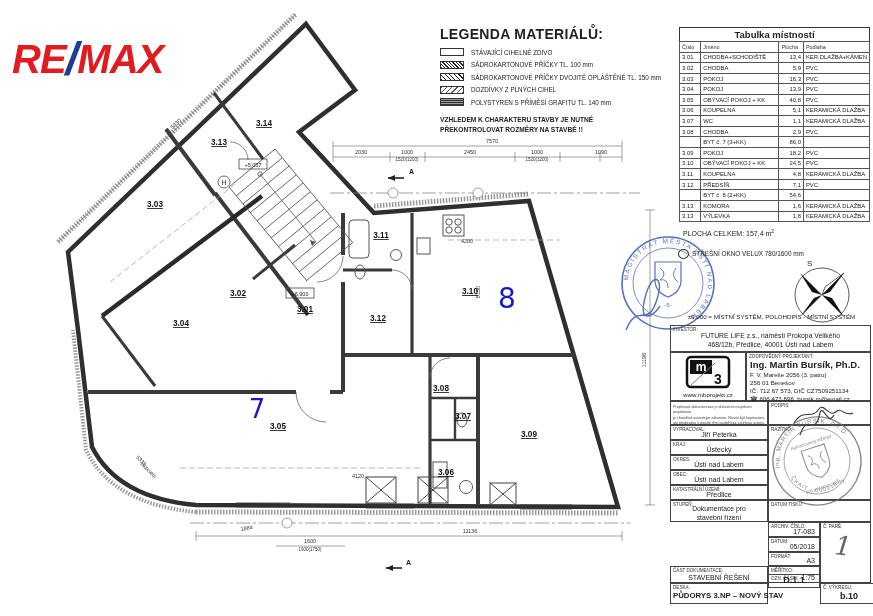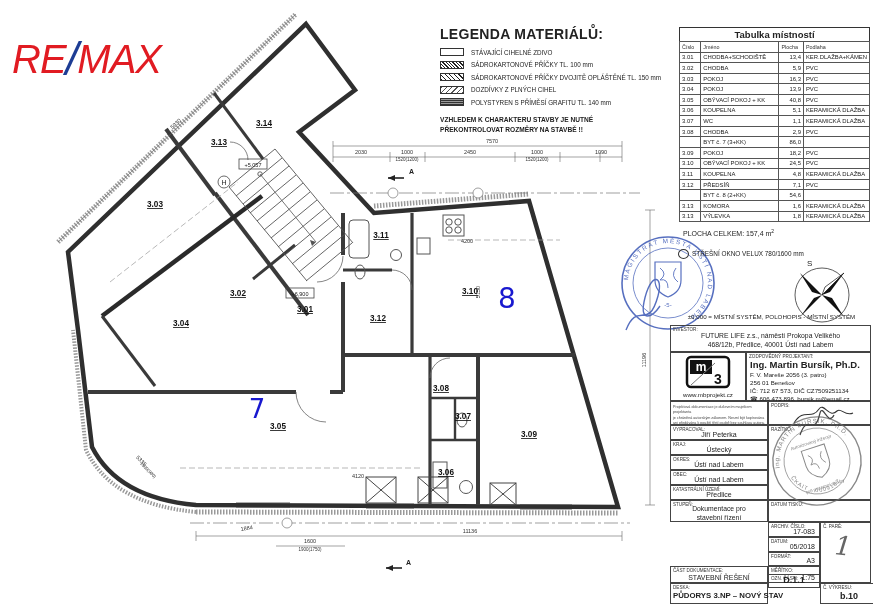--- a/index.html
+++ b/index.html
@@ -1,20 +1,20 @@
 <!DOCTYPE html>
 <html><head>
 <meta charset="utf-8">
 <style>
   html,body{margin:0;padding:0;background:#fff;}
   #sheet{position:relative;width:873px;height:616px;background:#fff;overflow:hidden;
          font-family:"Liberation Sans",sans-serif;color:#222;}
   svg{display:block}
   
-  .remax{position:absolute;left:12px;top:34px;font-size:40px;font-weight:normal;
+  .remax{position:absolute;left:12px;top:34px;font-size:40px;font-weight:bold;
          font-style:italic;letter-spacing:-1px;line-height:1;}
   .remax .re,.remax .max{color:#e11b22}
   .remax .slash{color:#1d3c94;font-size:46px;position:relative;top:2px;}
   
   .legend{position:absolute;left:440px;top:26px;width:235px;font-size:6.3px;color:#222;}
   .legend h3{margin:0 0 6px 0;font-size:14px;letter-spacing:.3px}
   .litem{display:flex;align-items:center;gap:7px;margin:4.5px 0;}
   .sw{width:24px;height:8px;border:1px solid #333;flex:none;box-sizing:border-box}
   .sw1{background:#fff}
   .sw2{background:repeating-linear-gradient(45deg,#222 0 1px,transparent 1px 2.4px)}

